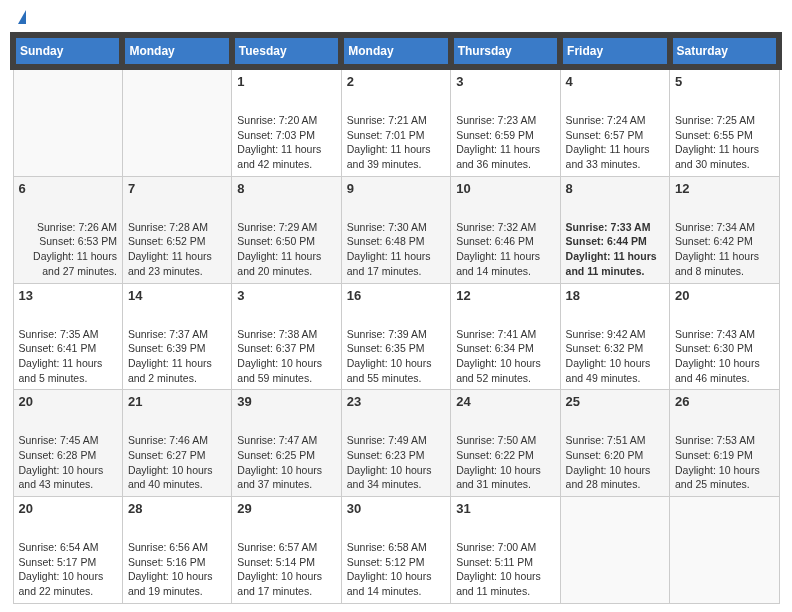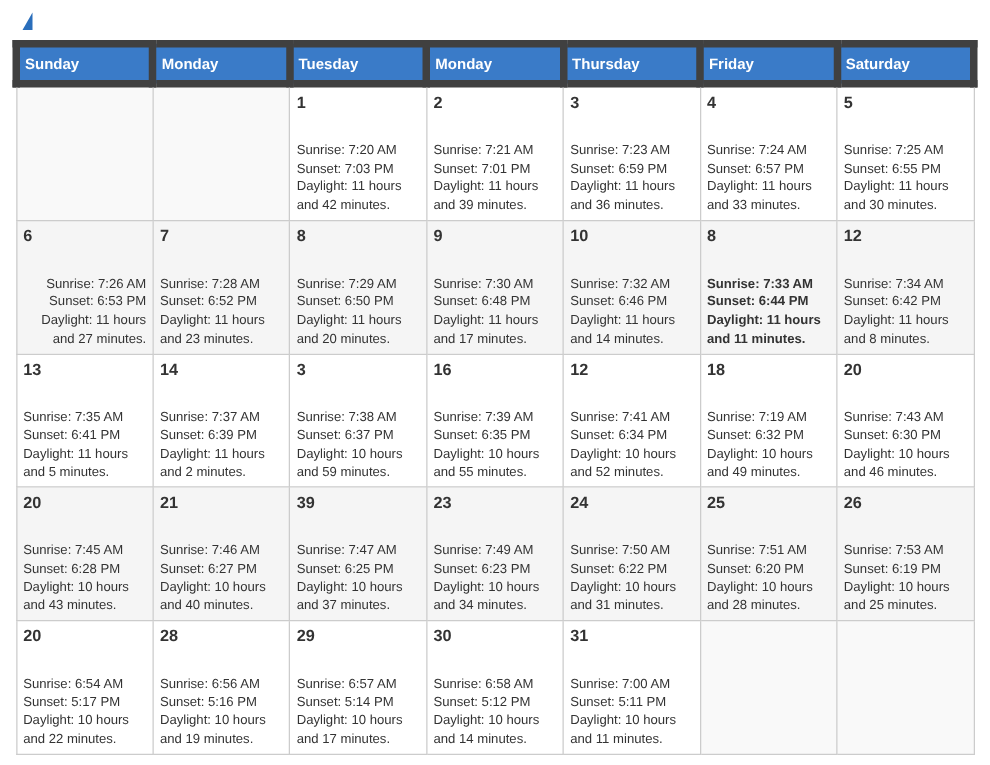--- a/index.html
+++ b/index.html
@@ -231,21 +231,21 @@
 Daylight: 10 hours and 55 minutes.</div>
         </td>
         <td>
           <span class="day-num">12</span>
           <div class="day-info" style="white-space: pre-line;">Sunrise: 7:41 AM
 Sunset: 6:34 PM
 Daylight: 10 hours and 52 minutes.</div>
         </td>
         <td>
           <span class="day-num">18</span>
-          <div class="day-info" style="white-space: pre-line;">Sunrise: 7:19 AM
+          <div class="day-info" style="white-space: pre-line;">Sunrise: 9:42 AM
 Sunset: 6:32 PM
 Daylight: 10 hours and 49 minutes.</div>
         </td>
         <td>
           <span class="day-num">20</span>
           <div class="day-info" style="white-space: pre-line;">Sunrise: 7:43 AM
 Sunset: 6:30 PM
 Daylight: 10 hours and 46 minutes.</div>
         </td>
       </tr>

